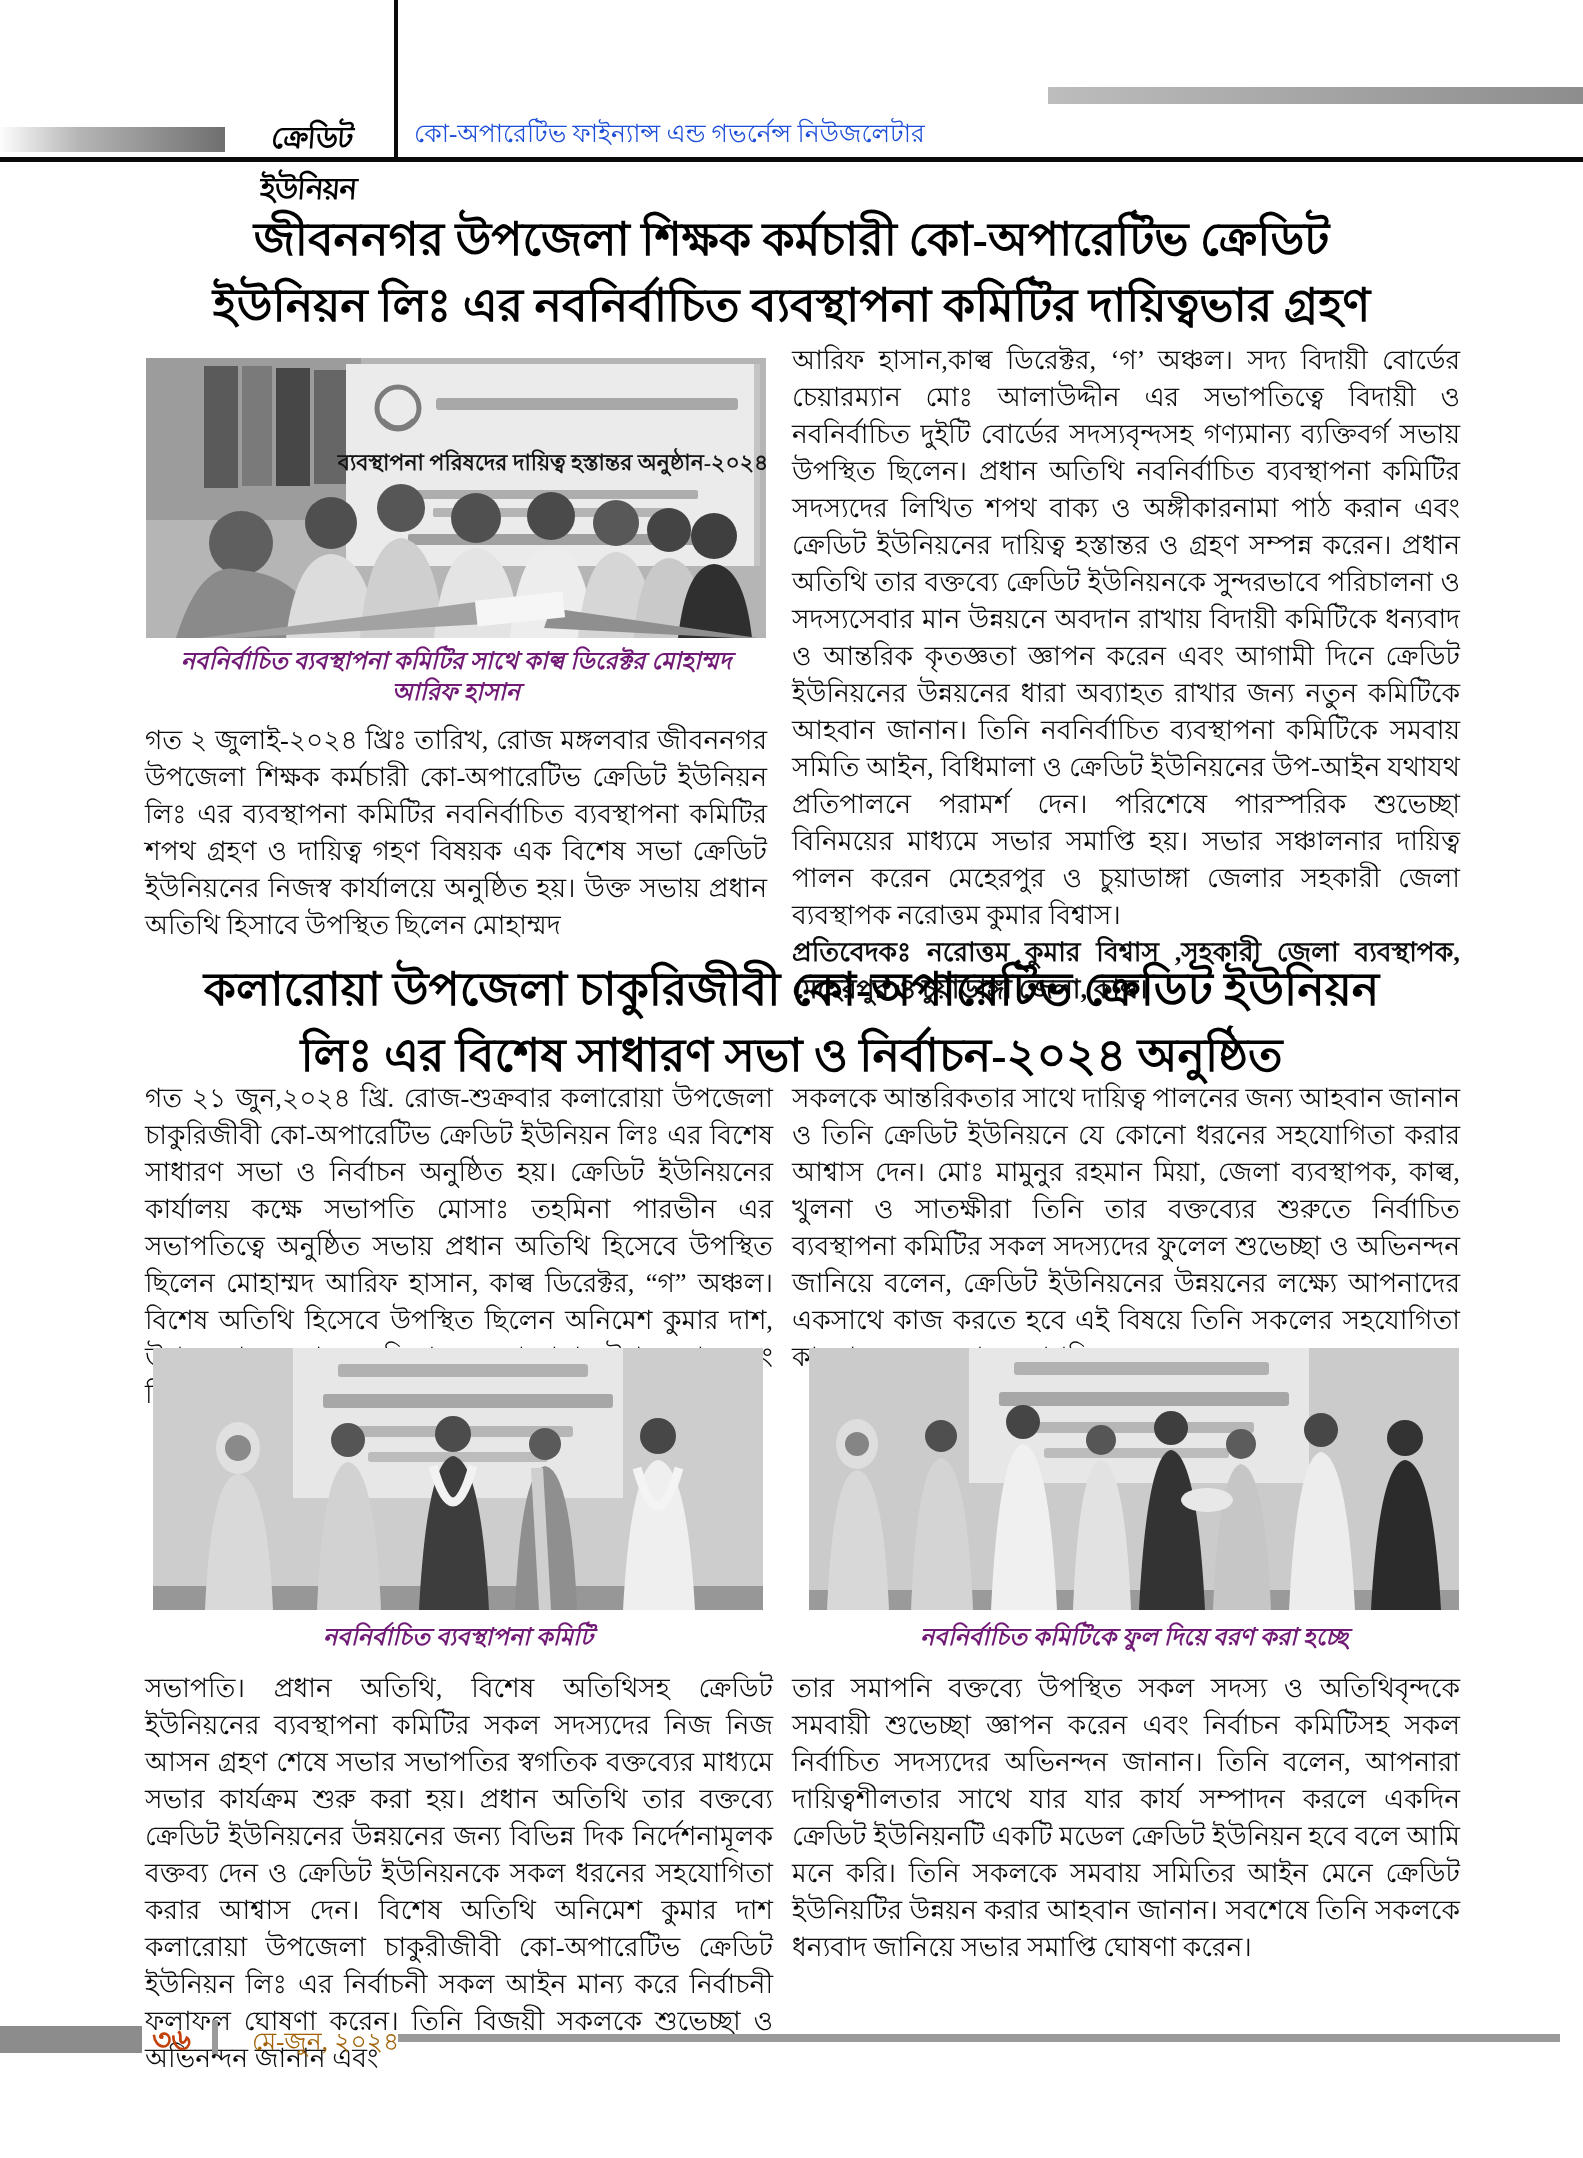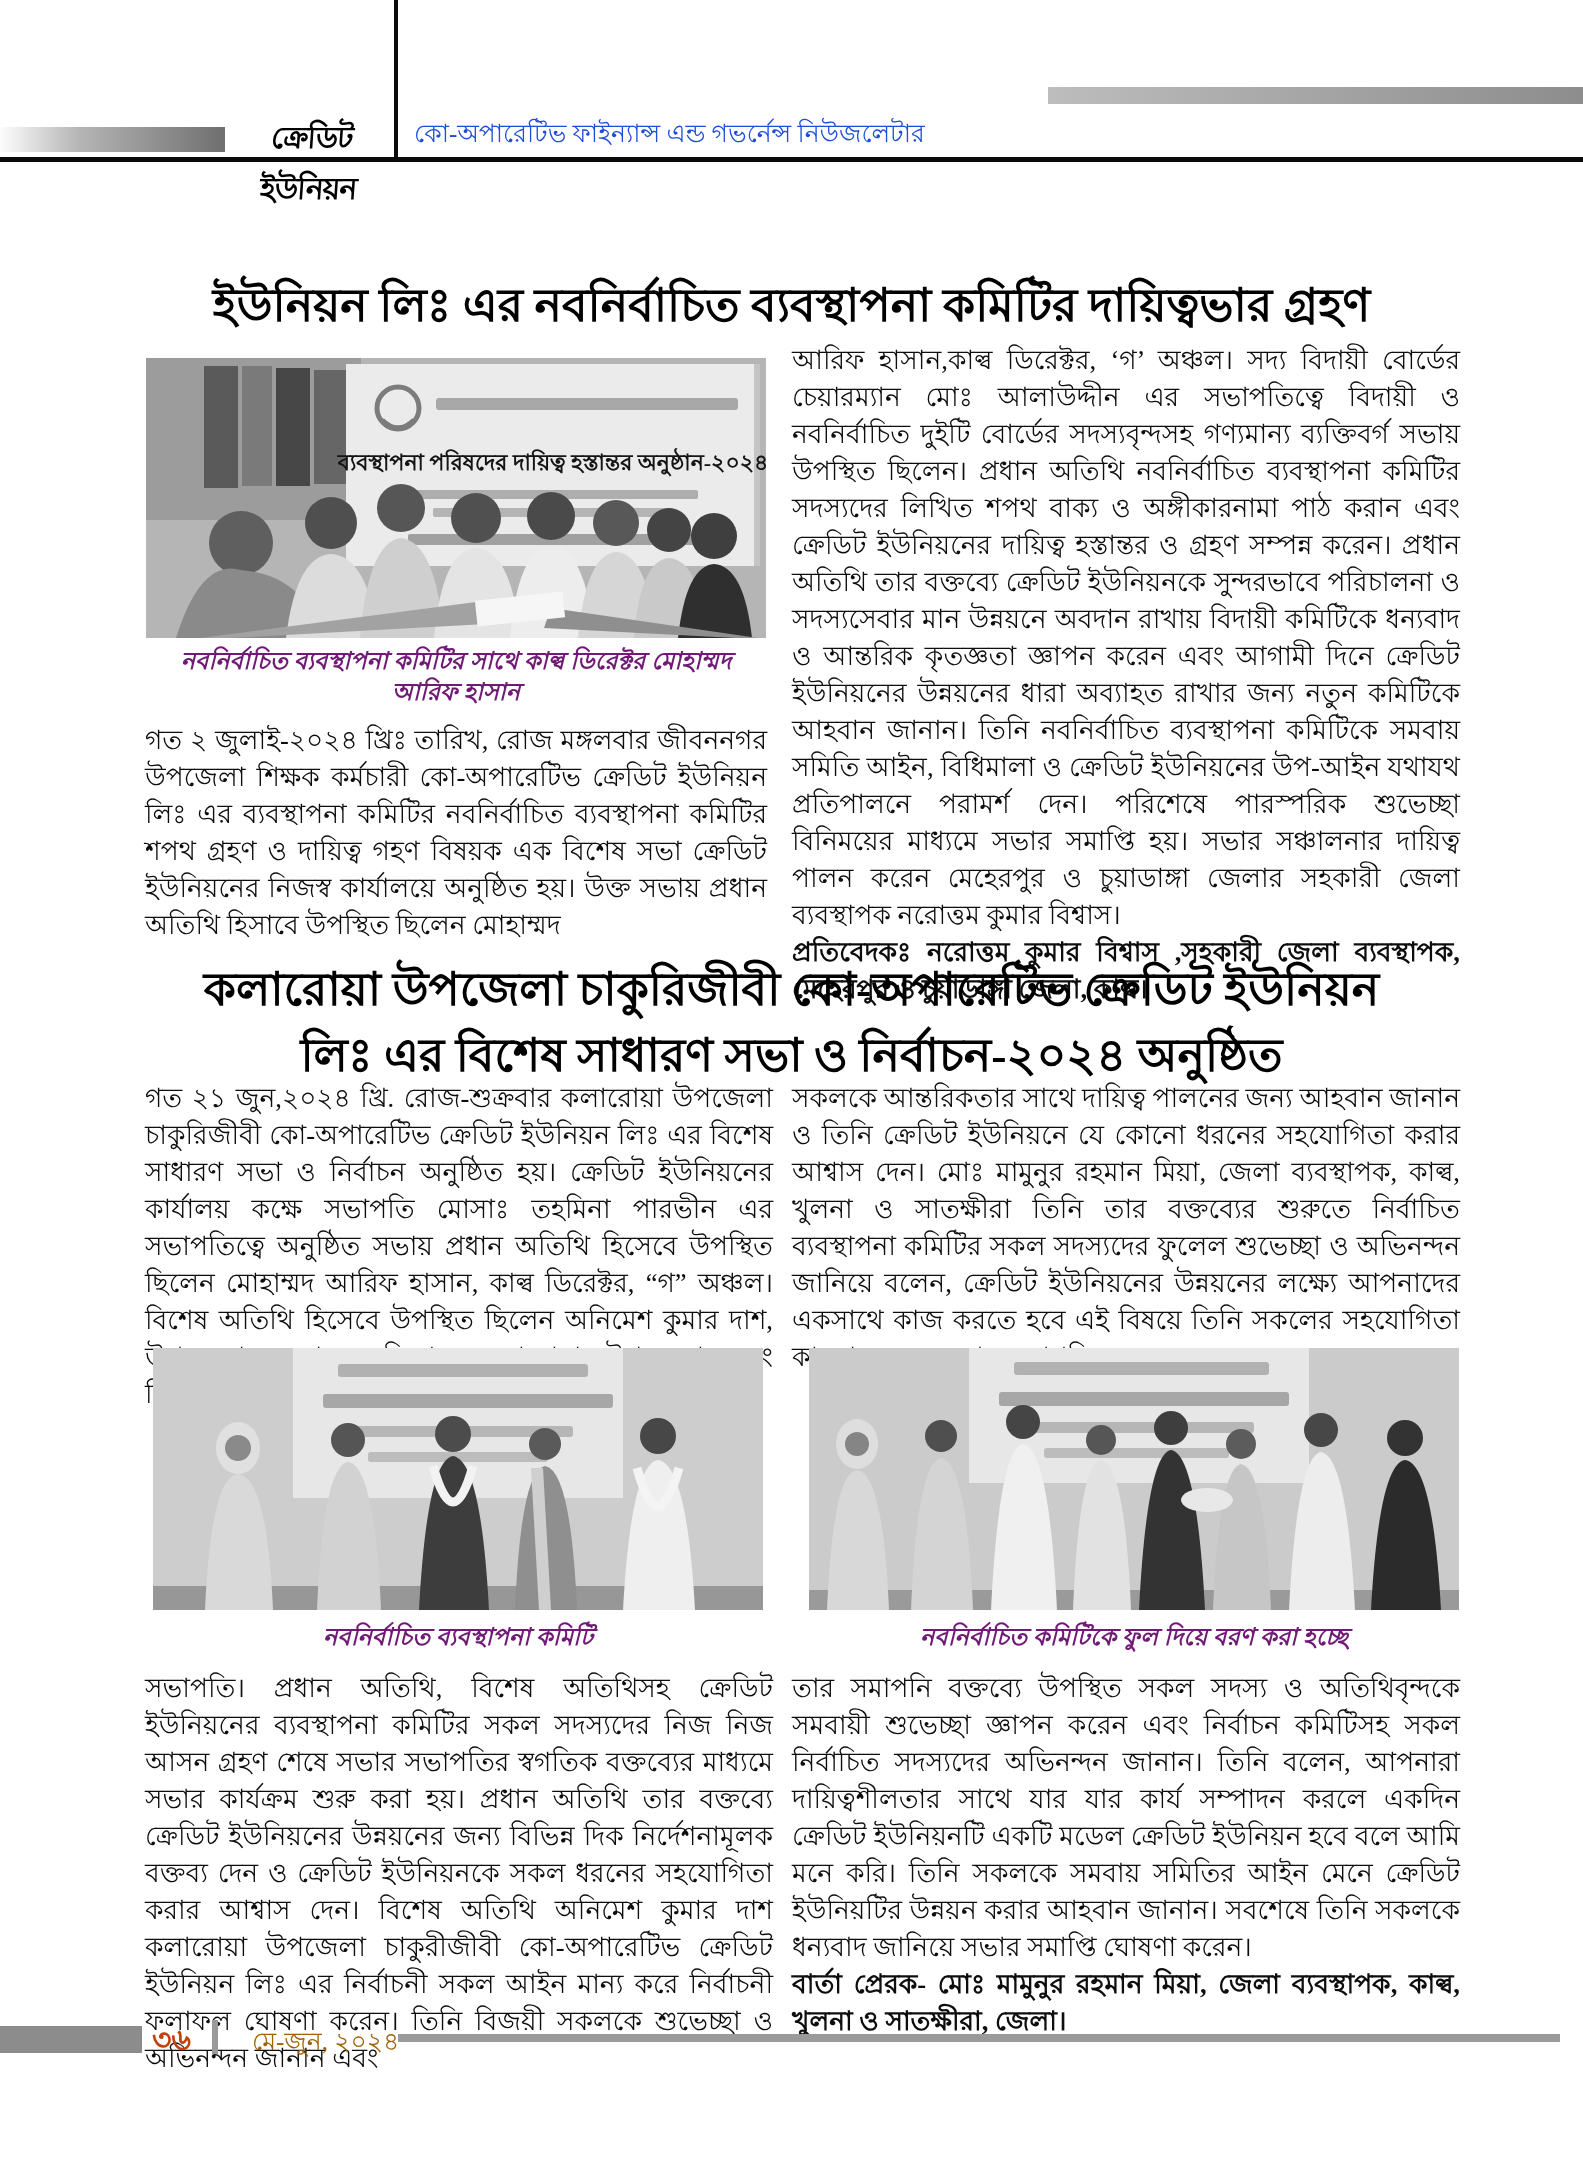--- a/index.html
+++ b/index.html
@@ -59,21 +59,21 @@
   <header>
     <div class="tr-bar"></div>
     <div class="grad-bar"></div>
     <div class="logo">ক্রেডিট ইউনিয়ন</div>
     <div class="mast-vline"></div>
     <div class="subtitle">কো-অপারেটিভ ফাইন্যান্স এন্ড গভর্নেন্স নিউজলেটার</div>
     <div class="mast-rule"></div>
   </header>
 
   <h1 class="headline h1a">
-    <br>
+    <span>জীবননগর উপজেলা শিক্ষক কর্মচারী কো-অপারেটিভ ক্রেডিট</span><br>
     <span>ইউনিয়ন লিঃ এর নবনির্বাচিত ব্যবস্থাপনা কমিটির দায়িত্বভার গ্রহণ</span>
   </h1>
 
   <section class="col a1-left">
     <figure>
       <svg viewBox="0 0 620 280" width="622" height="280">
         <rect width="620" height="280" fill="#b5b5b5"></rect>
         <g>
           <rect x="0" y="0" width="215" height="162" fill="#9c9c9c"></rect>
           <rect x="58" y="8" width="34" height="122" fill="#5a5a5a"></rect>
@@ -205,21 +205,20 @@
     </svg>
   </figure>
   <figcaption class="fig-abs photo-caption" style="left:808px;top:1614px;width:652px;">নবনির্বাচিত কমিটিকে ফুল দিয়ে বরণ করা হচ্ছে</figcaption>
 
   <section class="col a2-left-bottom">
     <p>সভাপতি। প্রধান অতিথি, বিশেষ অতিথিসহ ক্রেডিট ইউনিয়নের ব্যবস্থাপনা কমিটির সকল সদস্যদের নিজ নিজ আসন গ্রহণ শেষে সভার সভাপতির স্বগতিক বক্তব্যের মাধ্যমে সভার কার্যক্রম শুরু করা হয়। প্রধান অতিথি তার বক্তব্যে ক্রেডিট ইউনিয়নের উন্নয়নের জন্য বিভিন্ন দিক নির্দেশনামূলক বক্তব্য দেন ও  ক্রেডিট ইউনিয়নকে সকল ধরনের সহযোগিতা করার আশ্বাস দেন। বিশেষ অতিথি অনিমেশ কুমার দাশ কলারোয়া উপজেলা চাকুরীজীবী কো-অপারেটিভ ক্রেডিট ইউনিয়ন লিঃ এর নির্বাচনী সকল আইন মান্য করে নির্বাচনী ফলাফল ঘোষণা করেন। তিনি বিজয়ী সকলকে শুভেচ্ছা ও অভিনন্দন জানান এবং</p>
   </section>
 
   <section class="col a2-right-bottom">
     <p>তার সমাপনি বক্তব্যে উপস্থিত সকল সদস্য ও অতিথিবৃন্দকে সমবায়ী শুভেচ্ছা জ্ঞাপন করেন এবং নির্বাচন কমিটিসহ সকল নির্বাচিত সদস্যদের অভিনন্দন জানান। তিনি বলেন, আপনারা দায়িত্বশীলতার সাথে যার যার কার্য সম্পাদন করলে একদিন ক্রেডিট ইউনিয়নটি একটি মডেল ক্রেডিট ইউনিয়ন হবে বলে আমি মনে করি। তিনি সকলকে সমবায় সমিতির আইন মেনে ক্রেডিট ইউনিয়টির উন্নয়ন করার আহবান জানান। সবশেষে তিনি সকলকে ধন্যবাদ জানিয়ে সভার সমাপ্তি ঘোষণা করেন।</p>
-    <p class="bold-sig">বার্তা প্রেরক- মোঃ মামুনুর রহমান মিয়া, জেলা ব্যবস্থাপক, কাল্ব, খুলনা ও সাতক্ষীরা, জেলা।</p>
   </section>
 
   <footer>
     <div class="f-bar"></div>
     <div class="f-num">৩৬</div>
     <div class="f-tick"></div>
     <div class="f-issue">মে-জুন, ২০২৪</div>
     <div class="f-line"></div>
   </footer>
 

